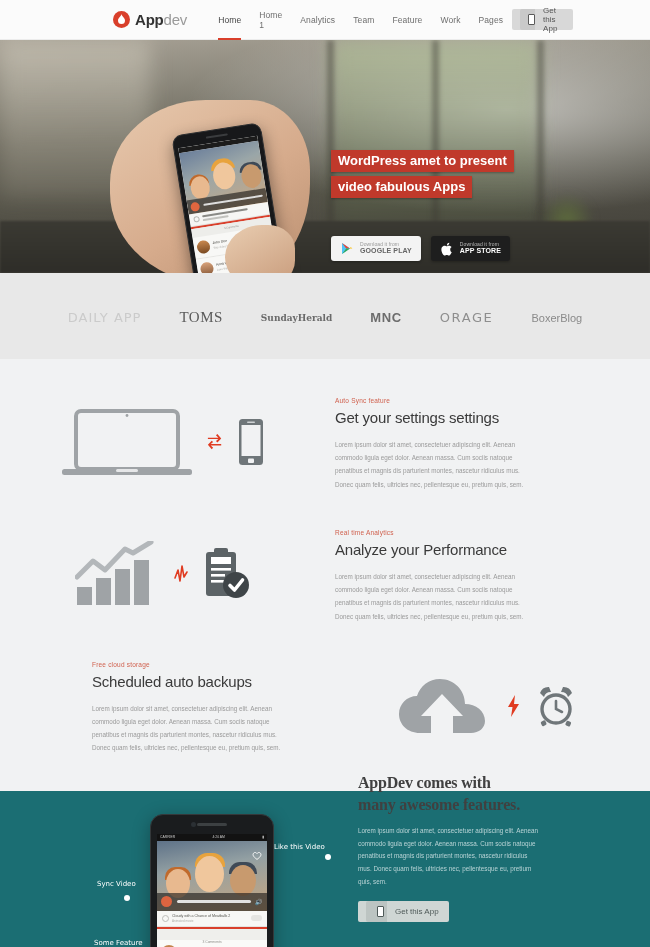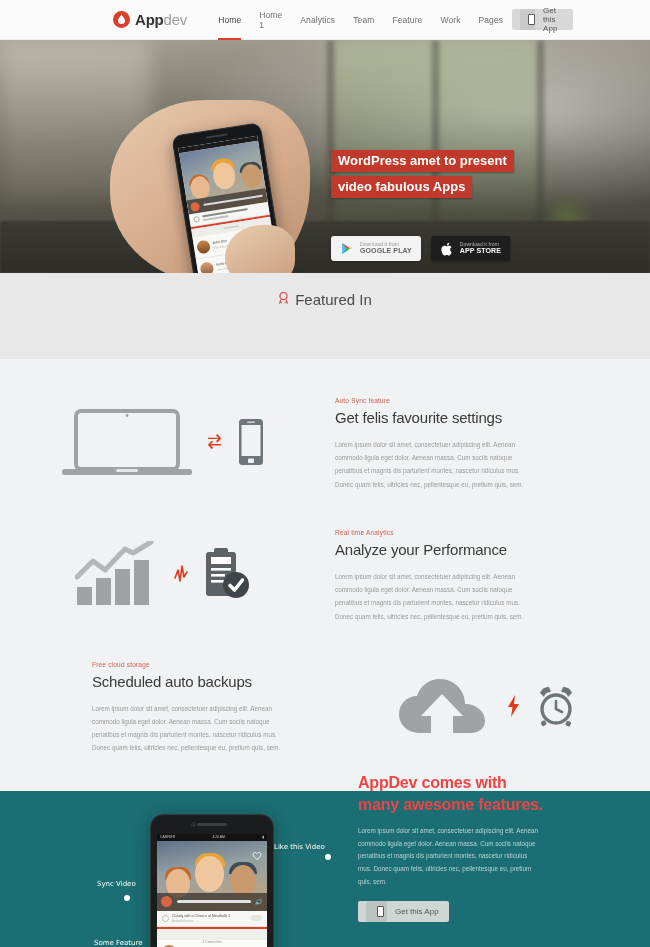--- a/index.html
+++ b/index.html
@@ -215,21 +215,21 @@
   .f-kicker { font-size:6.5px; color:#d0614e; margin-bottom:5px; letter-spacing:.2px; }
   .f-head { font-size:15px; font-weight:300; color:#3a3a3a; margin-bottom:12px; letter-spacing:-.2px; }
   .f-body { font-size:6.3px; color:#9a9a9a; line-height:2.1; max-width:200px; }
 
   .art { display:flex; align-items:center; gap:14px; }
   .red-ic { color:#e03b20; }
 
   
   .cta { background:#1b6e73; height:214px; position:relative; overflow:hidden; }
   .cta-txt { position:absolute; left:358px; top:772px; width:230px; }
-  .cta-h { font-size:16px; color:#ef4444; font-weight:bold; line-height:1.35; letter-spacing:-.2px; }
+  .cta-h { font-size:16px; color:#404040; font-weight:bold; line-height:1.35; letter-spacing:-.2px;font-family:Liberation Serif, serif; }
   .cta-b { font-size:6.3px; color:#b9d4d6; line-height:2.0; margin-top:10px; max-width:180px; }
   .cta-btn {
     margin-top:13px; display:inline-flex; align-items:center;
     background:#cfd6d4; border-radius:2px; height:21px; padding-right:10px; cursor:pointer;
   }
   .cta-btn .phone-ic { width:21px;height:21px;background:#bcc4c2;display:flex;align-items:center;justify-content:center;border-radius:2px 0 0 2px; }
   .cta-btn span { font-size:8px; color:#4f5a59; margin-left:8px; }
 
   
   .cta-phone {
@@ -391,29 +391,27 @@
         </span>
         <span class="store-txt">
           <span class="s1">Download it from</span>
           <span class="s2">APP STORE</span>
         </span>
       </div>
     </div>
   </div>
 
   <div class="featured">
-    <div class="featured-title">
-      <span>
-        <svg width="11" height="13" viewBox="0 0 11 13">
-          <circle cx="5.5" cy="4" r="3.6" fill="none" stroke="#d9534f" stroke-width="1.3"></circle>
-          <path d="M2.5 7 L0.8 12 L3.2 10.8 L4.3 12.6 Z" fill="#d9534f"></path>
-          <path d="M8.5 7 L10.2 12 L7.8 10.8 L6.7 12.6 Z" fill="#d9534f"></path>
-        </svg>
-      </span>
-      <span>Featured In</span>
+    <div class="featured-logos">
+      <span class="flogo f-daily">DAILY APP</span>
+      <span class="flogo f-toms">TOMS</span>
+      <span class="flogo f-sun">SundayHerald</span>
+      <span class="flogo f-mnc">MNC</span>
+      <span class="flogo f-orage">ORAGE</span>
+      <span class="flogo f-boxer">BoxerBlog</span>
     </div>
   </div>
 
   <div class="features">
 
     <div class="frow">
       <div class="fart-col">
         <div class="art">
           <span>
             <svg width="130" height="70" viewBox="0 0 130 70">
@@ -435,21 +433,21 @@
               <rect x="1" y="1" width="24" height="46" rx="3.5" fill="#6f7679"></rect>
               <rect x="3.5" y="7" width="19" height="31" fill="#f1f2f3"></rect>
               <rect x="9" y="3.5" width="8" height="1.6" rx="0.8" fill="#cfd2d4"></rect>
               <rect x="10" y="40.5" width="6" height="4.5" rx="1" fill="#f1f2f3"></rect>
             </svg>
           </span>
         </div>
       </div>
       <div class="ftxt-col right">
         <div class="f-kicker">Auto Sync feature</div>
-        <div class="f-head">Get felis favourite settings</div>
+        <div class="f-head">Get your settings settings</div>
         <div class="f-body">Lorem ipsum dolor sit amet, consectetuer adipiscing elit. Aenean commodo ligula eget dolor. Aenean massa. Cum sociis natoque penatibus et magnis dis parturient montes, nascetur ridiculus mus. Donec quam felis, ultricies nec, pellentesque eu, pretium quis, sem.</div>
       </div>
     </div>
 
     <div class="frow">
       <div class="fart-col">
         <div class="art">
           <span>
             <svg width="84" height="66" viewBox="0 0 84 66">
               <rect x="2" y="46" width="15" height="18" fill="#9fa3a6"></rect>

